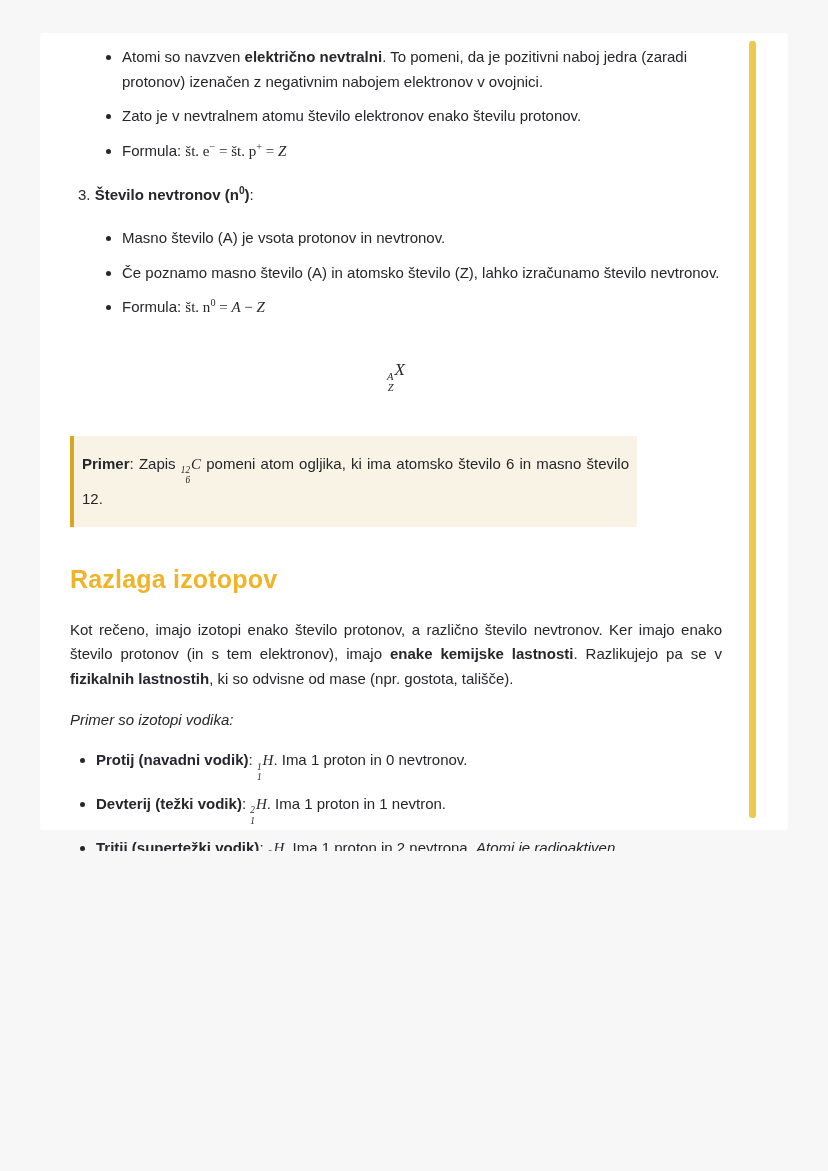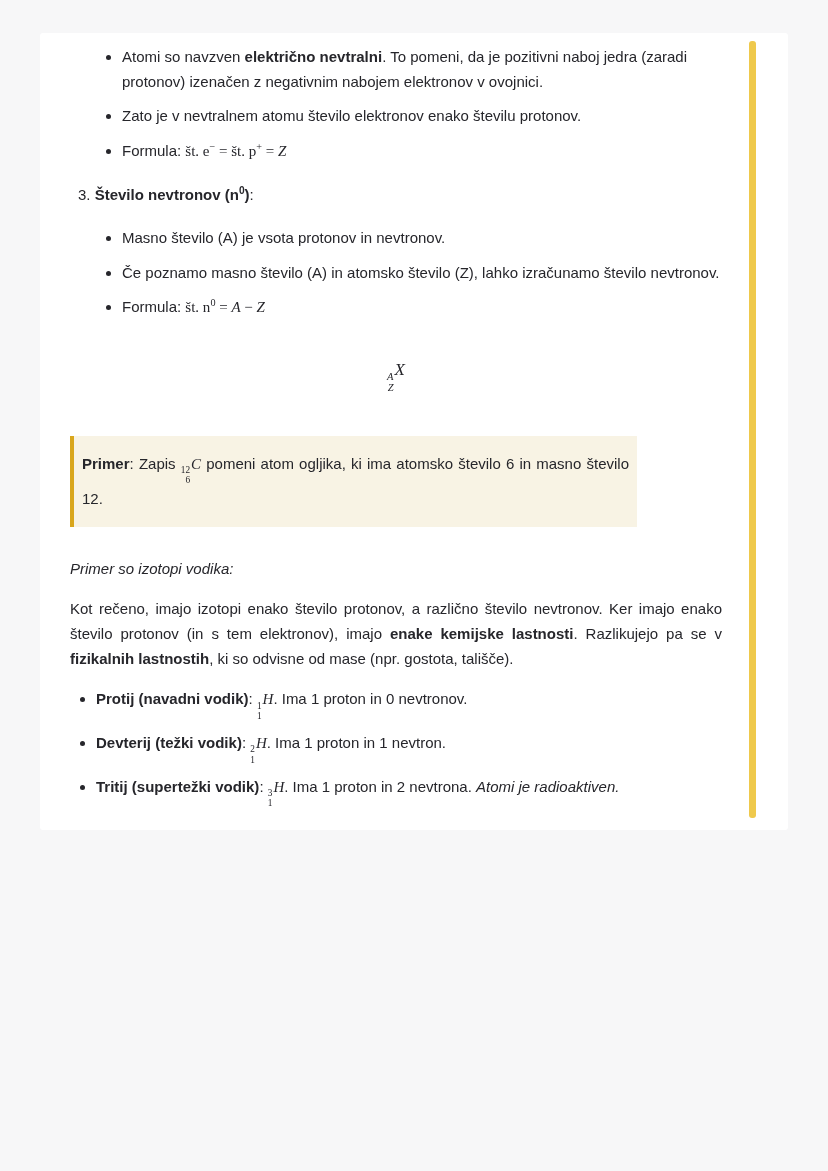--- a/index.html
+++ b/index.html
@@ -29,21 +29,21 @@
            margin:28px 85px 30px 0;padding:15px 8px;line-height:1.75;
            text-align:justify;}
   .watermark{position:absolute;top:1070px;right:6px;font-size:12px;
              color:var(--c-muted,#a3a3a3);z-index:5;}
   .b{font-weight:700;}
   .i{font-style:italic;}
   .sf{font-family:"Liberation Serif",serif;}
   sup{font-size:0.68em;line-height:0;}
   .mstack{display:inline-flex;flex-direction:column;align-items:flex-end;
           font-family:"Liberation Serif",serif;font-size:0.62em;
-          line-height:1.08;vertical-align:-0.5em;margin-right:1px;}
+          line-height:1.08;vertical-align:-0.5em;margin-right:1px;font-style:italic;}
   .mstack.it{font-style:italic;}
   .mstack span{display:block;}
 </style>
 </head>
 <body>
 
 <div class="page">
   <div class="card">
     <div class="stripe"></div>
 
@@ -69,24 +69,25 @@
             <span>A</span>
             <span>Z</span>
           </span><span class="i sf">X</span></div>
 
 
       <div class="callout"><span class="b">Primer</span><span>: Zapis </span><span class="mstack">
             <span>12</span>
             <span>6</span>
           </span><span class="i sf">C</span><span> pomeni atom ogljika, ki ima atomsko število 6 in masno število 12.</span></div>
 
+      <h2 class="heading">Razlaga izotopov</h2>
+
+      <p class="para justify"><span>Kot rečeno, imajo izotopi enako število protonov, a različno število nevtronov. Ker imajo enako število protonov (in s tem elektronov), imajo </span><span class="b">enake kemijske lastnosti</span><span>. Razlikujejo pa se v </span><span class="b">fizikalnih lastnostih</span><span>, ki so odvisne od mase (npr. gostota, tališče).</span></p>
 
       <p class="para"><span class="i">Primer so izotopi vodika:</span></p>
-
-      <p class="para justify"><span>Kot rečeno, imajo izotopi enako število protonov, a različno število nevtronov. Ker imajo enako število protonov (in s tem elektronov), imajo </span><span class="b">enake kemijske lastnosti</span><span>. Razlikujejo pa se v </span><span class="b">fizikalnih lastnostih</span><span>, ki so odvisne od mase (npr. gostota, tališče).</span></p>
 
       <ul class="blist top">
         <li><span class="b">Protij (navadni vodik)</span><span>: </span><span class="mstack">
               <span>1</span>
               <span>1</span>
             </span><span class="i sf">H</span><span>. Ima 1 proton in 0 nevtronov.</span></li>
         <li><span class="b">Devterij (težki vodik)</span><span>: </span><span class="mstack">
               <span>2</span>
               <span>1</span>
             </span><span class="i sf">H</span><span>. Ima 1 proton in 1 nevtron.</span></li>

